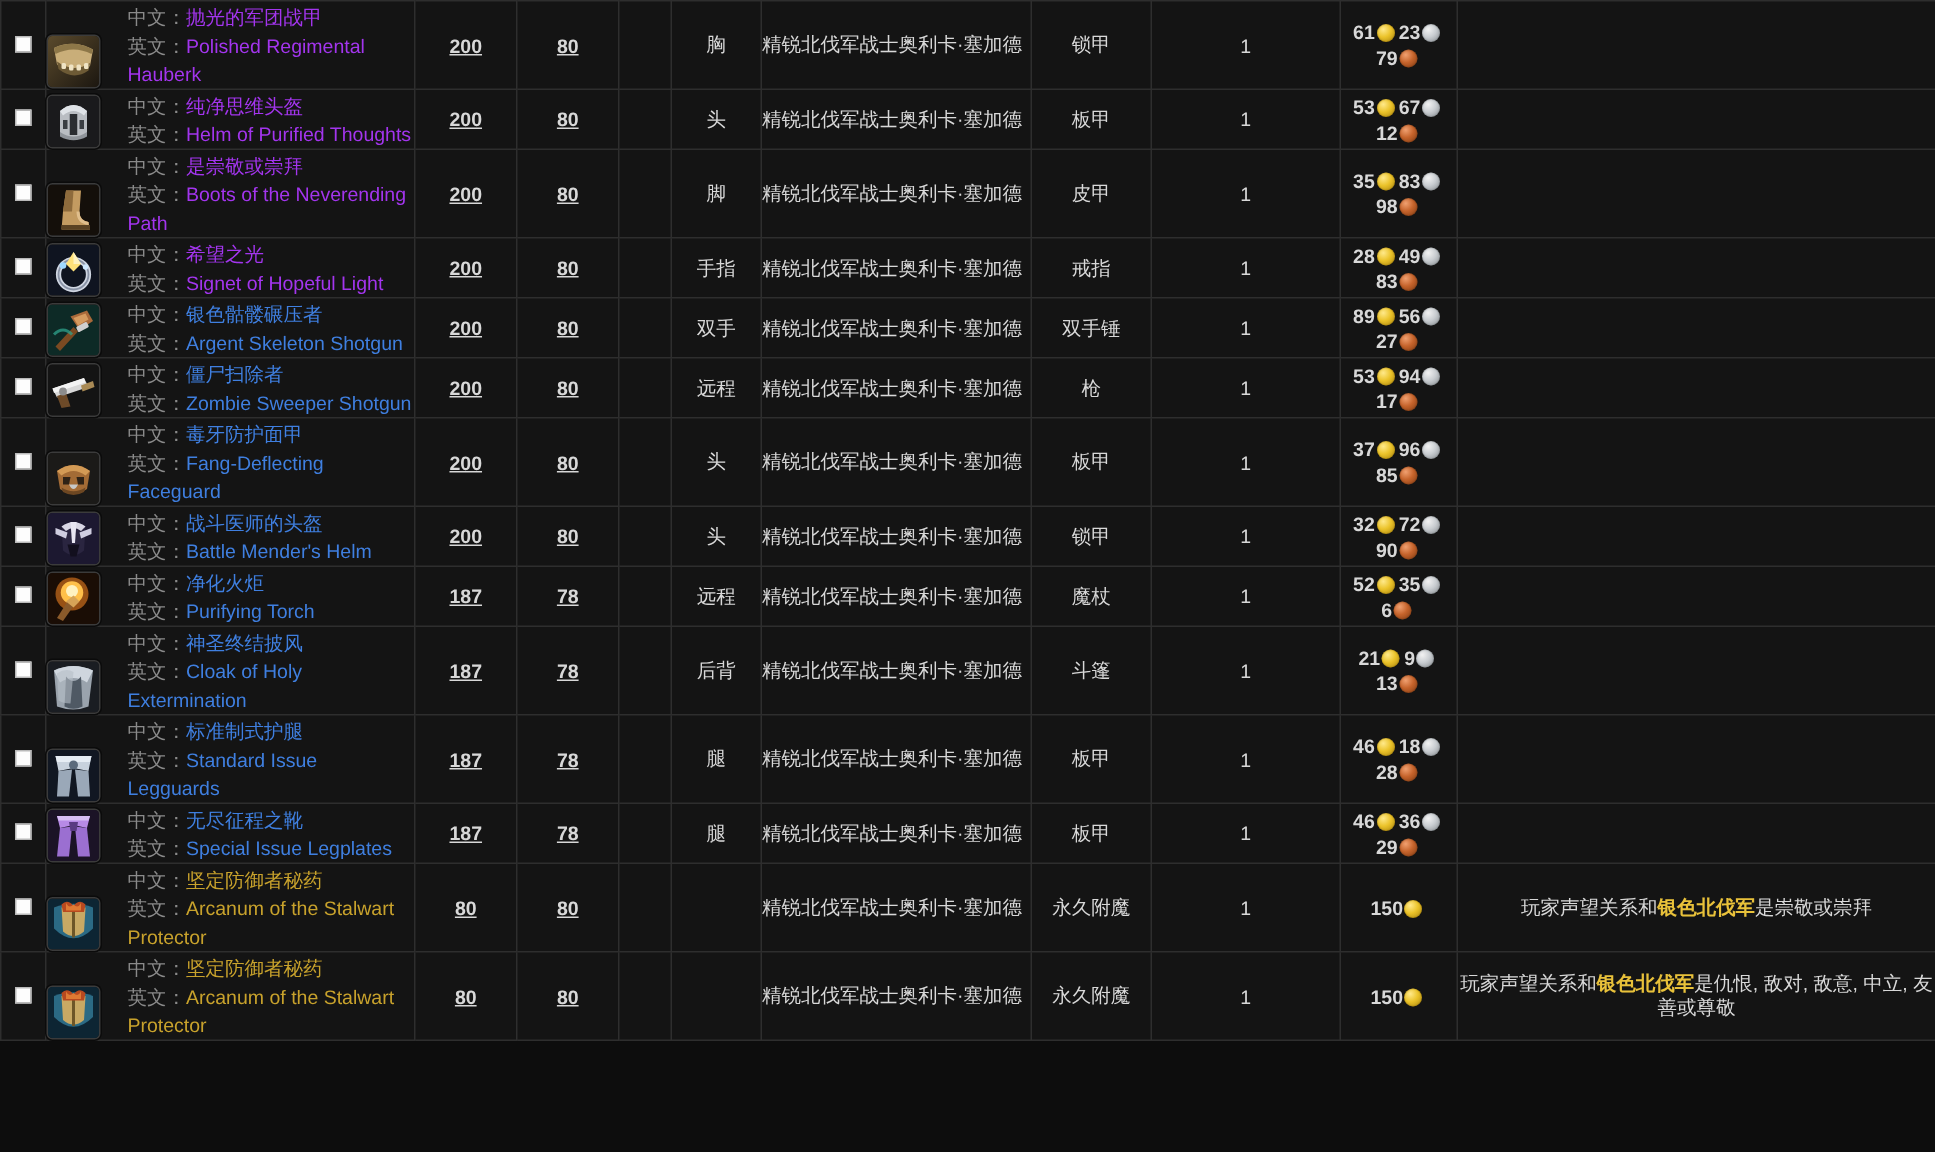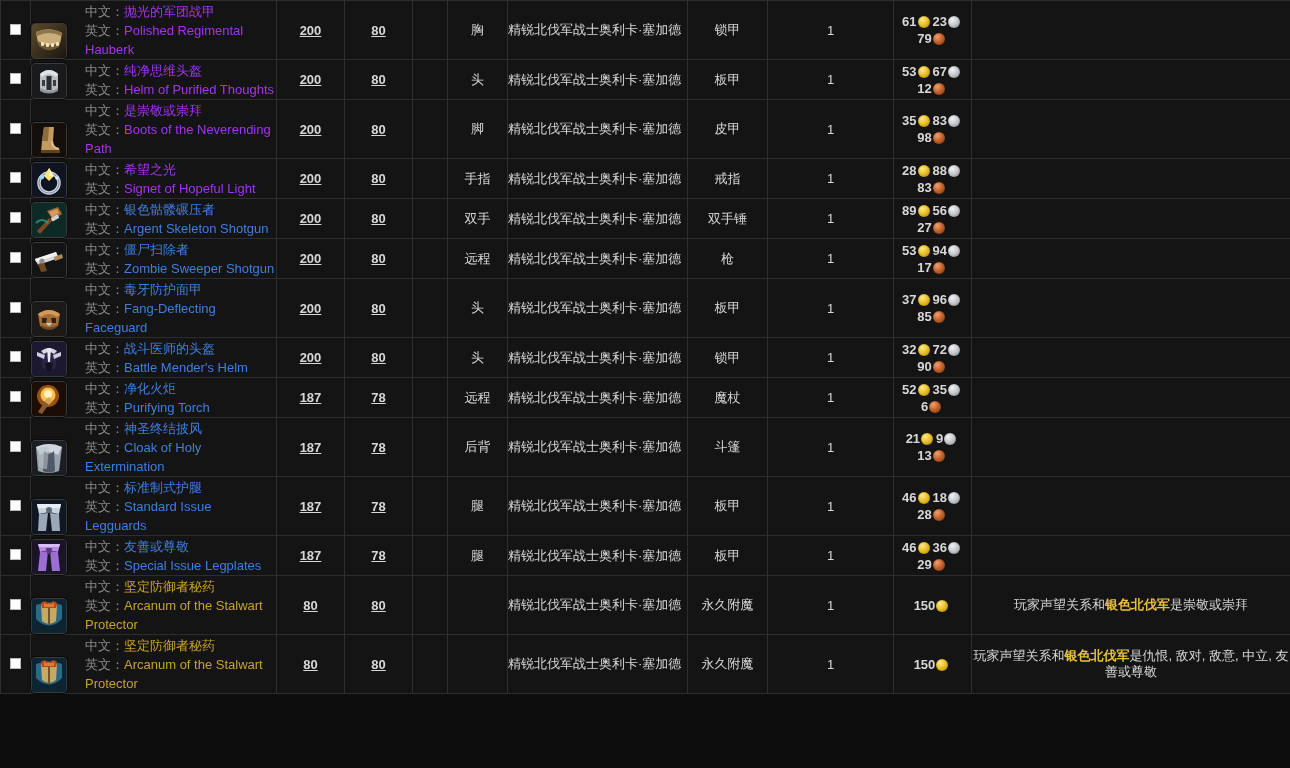--- a/index.html
+++ b/index.html
@@ -284,21 +284,21 @@
           </div>
         </td>
         <td class="cell-c-num">200</td>
         <td class="cell-c-num">80</td>
         <td class="cell-c"></td>
         <td class="cell-cn">手指</td>
         <td class="cell-src">精锐北伐军战士奥利卡·塞加德</td>
         <td class="cell-cn">戒指</td>
         <td class="cell-qty">1</td>
         <td class="cell-price">
-          <div class="price-line"><span>28</span><span class="coin coin-g"></span><span>88</span><span class="coin coin-s"></span></div>
+          <div class="price-line"><span>28</span><span class="coin coin-g"></span><span>49</span><span class="coin coin-s"></span></div>
           <div class="price-line"><span>83</span><span class="coin coin-c"></span></div>
         </td>
         <td class="cell-note"></td>
       </tr>
       <tr>
         <td class="cell-check"><span class="checkbox"></span></td>
         <td class="cell-item">
           <div class="item-wrap">
             <span class="item-icon">
               <svg viewBox="0 0 34 34">
@@ -514,21 +514,21 @@
             <span class="item-icon">
               <svg viewBox="0 0 34 34">
                 <rect width="34" height="34" fill="#1b1326"></rect>
                 <path d="M6 4 L28 4 L26 12 L17 10 L8 12 Z" fill="#b78ae6"></path>
                 <path d="M8 12 L16 11 L14 31 L6 31 Z" fill="#9b6fd1"></path>
                 <path d="M18 11 L26 12 L28 31 L20 31 Z" fill="#9b6fd1"></path>
                 <path d="M6 4 L28 4 L27 7 L7 7 Z" fill="#d8bdf5"></path>
                 <path d="M14 8 L20 8 L19 14 L15 14 Z" fill="#5a3b82"></path>
               </svg>
             </span>
-            <span class="item-text"><span class="lbl">中文：</span><span class="nm-rare">友善或尊敬</span><br><span class="lbl">英文：</span><span class="nm-rare">Special Issue Legplates</span></span>
+            <span class="item-text"><span class="lbl">中文：</span><span class="nm-rare">无尽征程之靴</span><br><span class="lbl">英文：</span><span class="nm-rare">Special Issue Legplates</span></span>
           </div>
         </td>
         <td class="cell-c-num">187</td>
         <td class="cell-c-num">78</td>
         <td class="cell-c"></td>
         <td class="cell-cn">腿</td>
         <td class="cell-src">精锐北伐军战士奥利卡·塞加德</td>
         <td class="cell-cn">板甲</td>
         <td class="cell-qty">1</td>
         <td class="cell-price">

